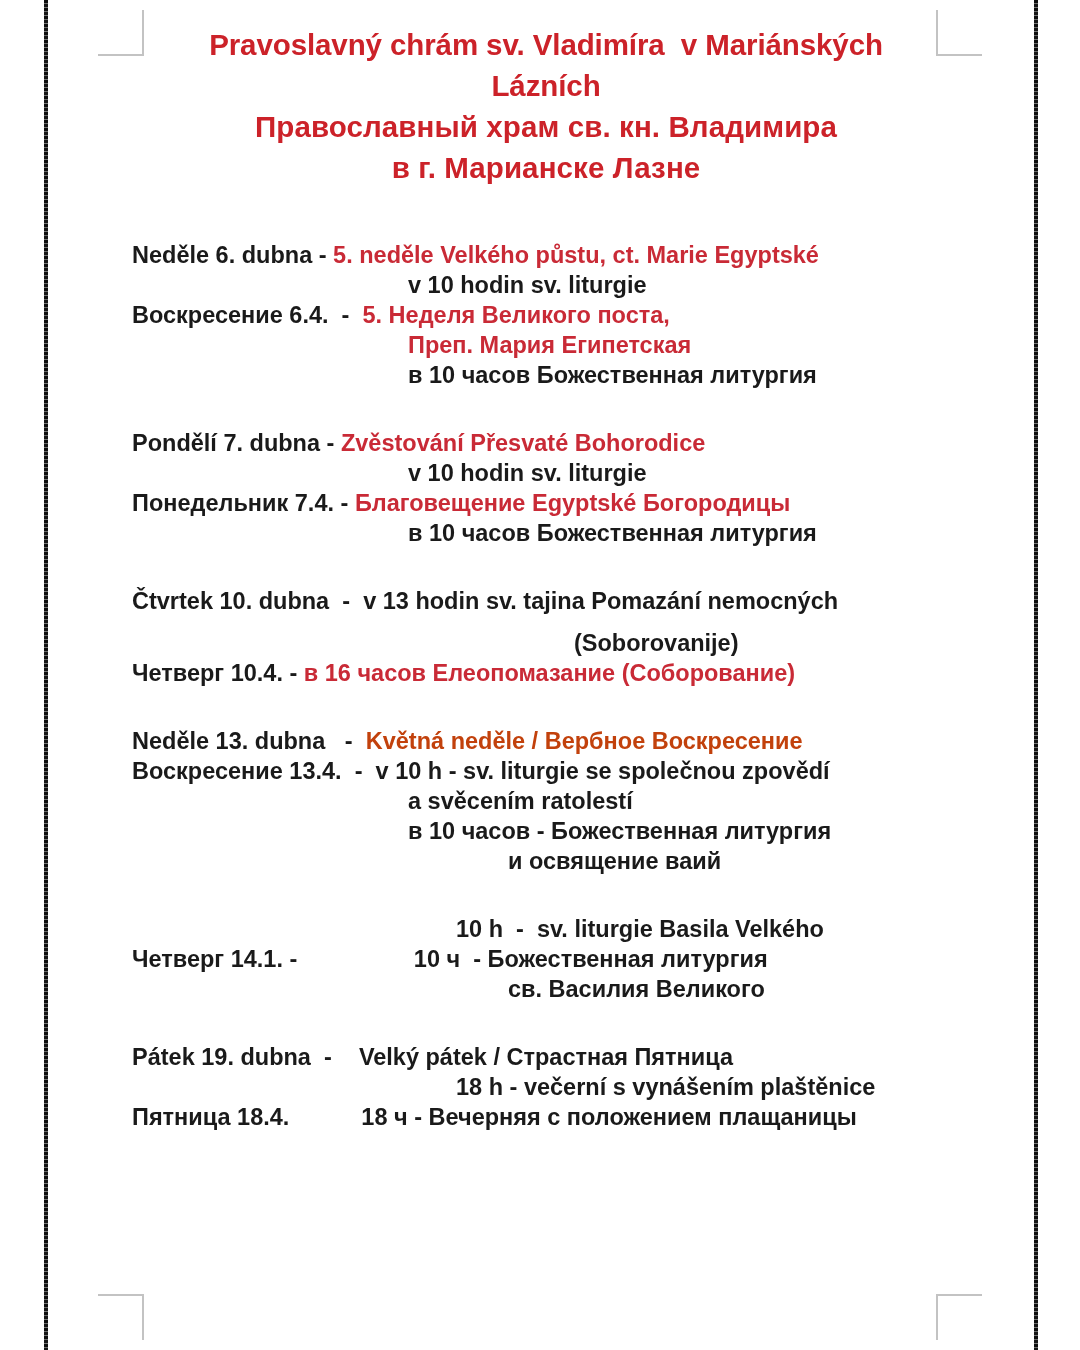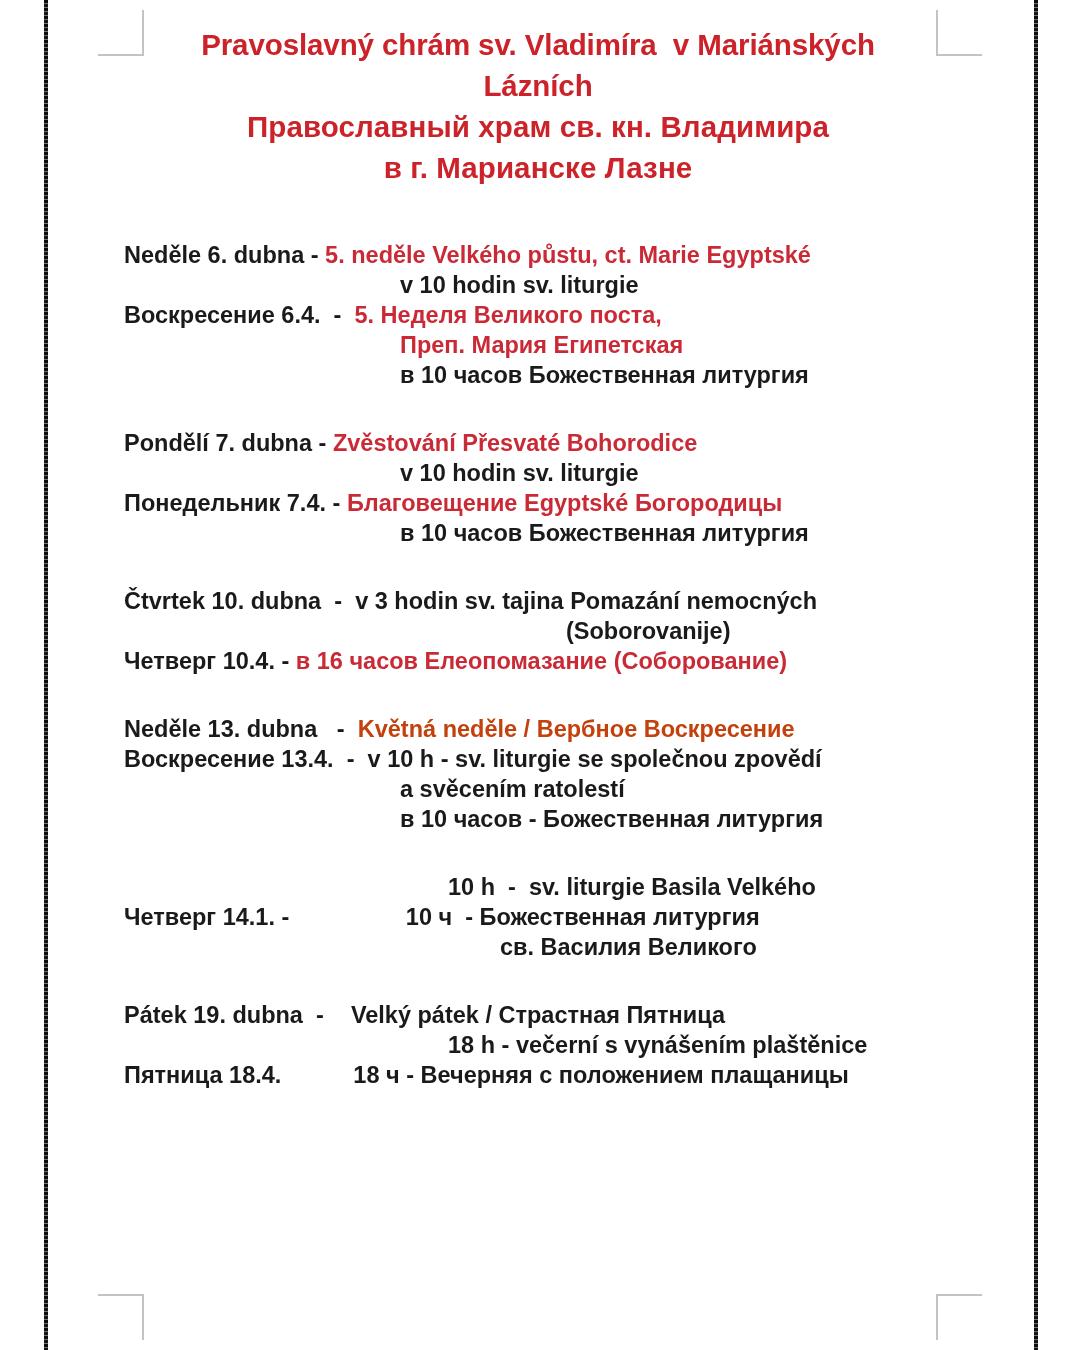--- a/index.html
+++ b/index.html
@@ -60,21 +60,21 @@
   .crop.bl::before { left: 0; top: 0; }
   .crop.bl::after  { left: 44px; top: 0; }
 
   .crop.br { left: 936px; top: 1294px; }
   .crop.br::before { left: 0; top: 0; }
   .crop.br::after  { left: 0; top: 0; }
 
   
   .sheet {
     position: absolute;
-    left: 48px;
+    left: 56px;
     top: 0;
     width: 980px;
     height: 1350px;
   }
 
   
   .heading {
     text-align: center;
     padding-top: 24px;
     color: #cc2229;
@@ -104,21 +104,21 @@
   }
   .row .lbl { display: inline-block; text-align: right; }
   .red   { color: #c92a36; }
   .green { color: #c2410c; }
   .blk   { color: #1a1a1a; }
 
   .i-0  { padding-left: 76px;  }
   .i-4  { padding-left: 352px; }
   .i-5  { padding-left: 400px; }
   .i-6  { padding-left: 452px; }
-  .i-7  { padding-left: 518px; }
+  .i-7  { padding-left: 518px; margin-top: 12px; }
 </style>
 </head>
 <body>
 
 <div id="page">
 
   <div class="edge-line left"></div>
   <div class="edge-line right"></div>
 
   <div class="crop tl"></div>
@@ -146,30 +146,31 @@
       </div>
 
       <div class="block">
         <span class="row i-0"><span class="lbl blk">Pondělí 7. dubna - </span><span class="red">Zvěstování Přesvaté Bohorodice</span></span>
         <span class="row i-4"><span class="blk">v 10 hodin sv. liturgie</span></span>
         <span class="row i-0"><span class="lbl blk">Понедельник 7.4. - </span><span class="red">Благовещение Egyptské Богородицы</span></span>
         <span class="row i-4"><span class="blk">в 10 часов Божественная литургия</span></span>
       </div>
 
       <div class="block">
-        <span class="row i-0"><span class="lbl blk">Čtvrtek 10. dubna  -  </span><span class="blk">v 3 hodin sv. tajina Pomazání nemocných</span></span>
+        <span class="row i-0"><span class="lbl blk">Čtvrtek 10. dubna  -  </span><span class="blk">v 13 hodin sv. tajina Pomazání nemocných</span></span>
         <span class="row i-7"><span class="blk">(Soborovanije)</span></span>
         <span class="row i-0"><span class="lbl blk">Четверг 10.4. - </span><span class="red">в 16 часов Елеопомазание (Соборование)</span></span>
       </div>
 
       <div class="block">
         <span class="row i-0"><span class="lbl blk">Neděle 13. dubna   -  </span><span class="green">Květná neděle / Вербное Воскресение</span></span>
         <span class="row i-0"><span class="lbl blk">Воскресение 13.4.  -  </span><span class="blk">v 10 h - sv. liturgie se společnou zpovědí</span></span>
         <span class="row i-4"><span class="blk">a svěcením ratolestí</span></span>
         <span class="row i-4"><span class="blk">в 10 часов - Божественная литургия</span></span>
+        <span class="row i-6"><span class="blk">и освящение ваий</span></span>
       </div>
 
       <div class="block">
         <span class="row i-5"><span class="blk">10 h  -  sv. liturgie Basila Velkého</span></span>
         <span class="row i-0"><span class="lbl blk">Четверг 14.1. - </span><span class="blk" style="padding-left:110px">10 ч  - Божественная литургия</span></span>
         <span class="row i-6"><span class="blk">св. Василия Великого</span></span>
       </div>
 
       <div class="block">
         <span class="row i-0"><span class="lbl blk">Pátek 19. dubna  -  </span><span class="blk" style="padding-left:14px">Velký pátek / Страстная Пятница</span></span>

